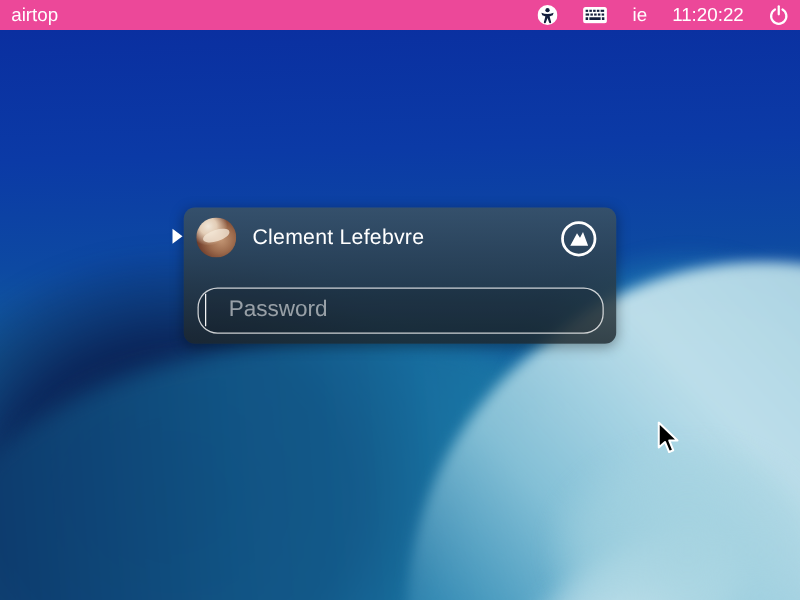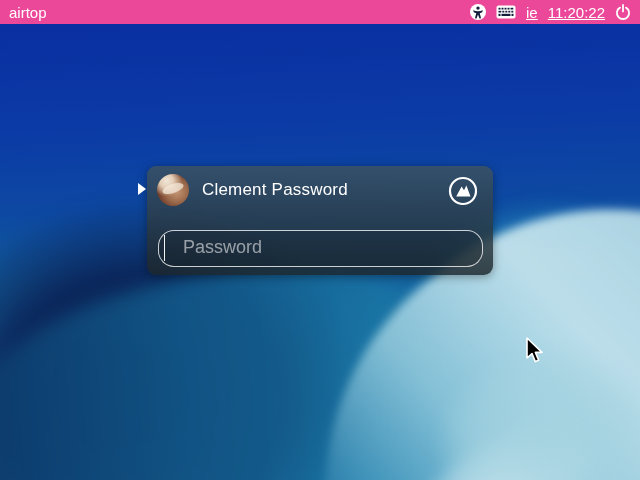--- a/index.html
+++ b/index.html
@@ -18,21 +18,21 @@
   
   .topbar {
     position: absolute; left: 0; top: 0;
     width: 640px; height: 24px;
     background: #ec4899;
     display: flex; align-items: center; justify-content: space-between;
     padding: 0 9px; box-sizing: border-box;
     color: #ffffff; font-size: 15px;
     z-index: 30;
   }
-  .topbar-right { display: flex; align-items: center; gap: 10px; text-decoration: underline; }
+  .topbar-right { display: flex; align-items: center; gap: 20px; }
   .tb-icon { display: flex; align-items: center; }
   .tb-label { color: #ffffff; }
 
   
   .wallpaper {
     position: absolute; left: 0; top: 24px;
     width: 640px; height: 456px;
     overflow: hidden;
     background: linear-gradient(178deg,
       #0a2fa0 0%, #0b3aa6 22%, #0d49a2 40%,
@@ -201,21 +201,21 @@
           <path d="M5 3.6 A6.1 6.1 0 1 0 11 3.6" fill="none" stroke="#ffffff" stroke-width="1.8" stroke-linecap="round"></path>
           <line x1="8" y1="1" x2="8" y2="7.4" stroke="#ffffff" stroke-width="1.8" stroke-linecap="round"></line>
         </svg>
       </span>
     </span>
   </div>
 
   <div class="login-dialog">
     <span class="user-list-arrow"></span>
     <span class="avatar"></span>
-    <span class="username">Clement Password</span>
+    <span class="username">Clement Lefebvre</span>
     <button class="session-badge">
       <svg width="30" height="30" viewBox="0 0 30 30">
         <circle cx="15" cy="15" r="13" fill="none" stroke="#ffffff" stroke-width="2.2"></circle>
         <path d="M8.2 20.5 L13.6 10.5 L16 14.2 L18.4 9.5 L22.5 20.5 Z" fill="#ffffff"></path>
       </svg>
     </button>
     <div class="password-row">
       <input class="password-input" type="text" placeholder="Password" style="">
       <span class="caret"></span>
     </div>

